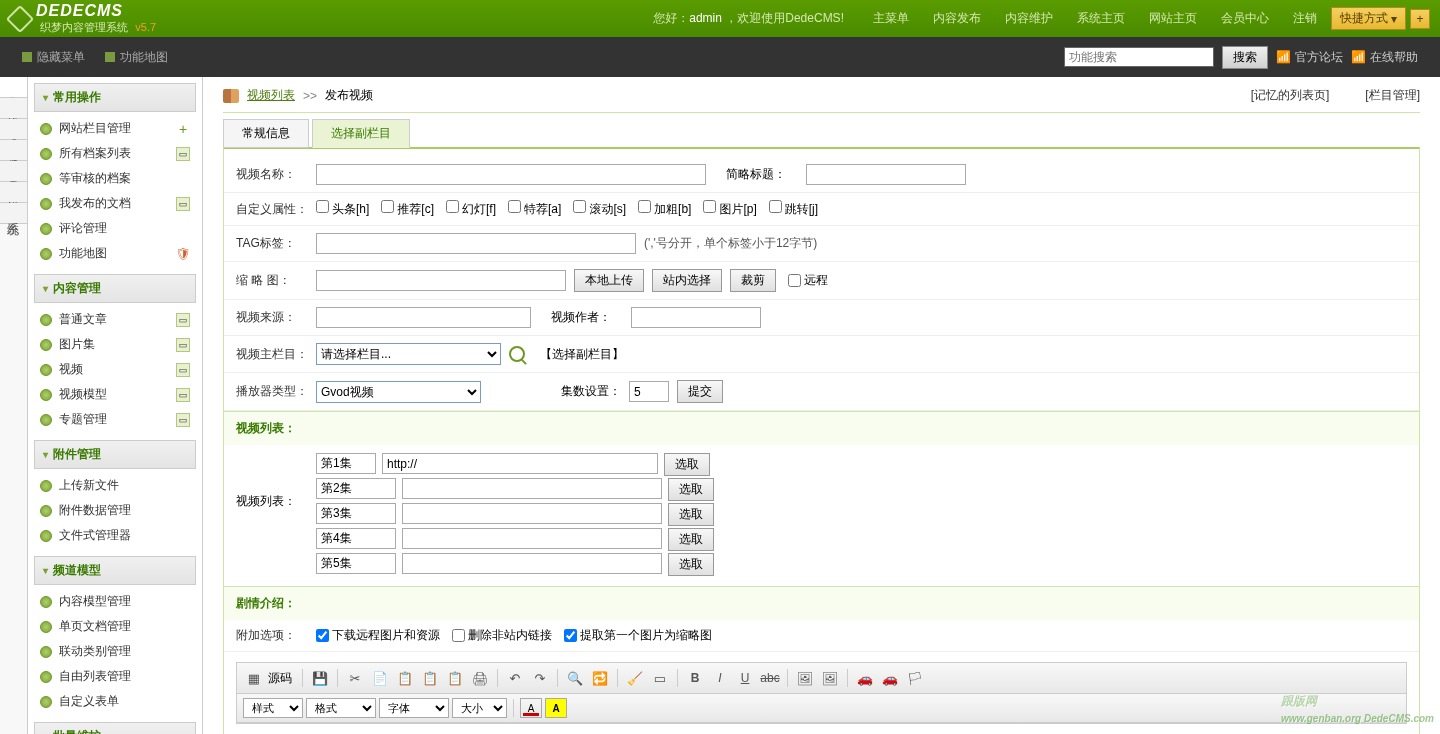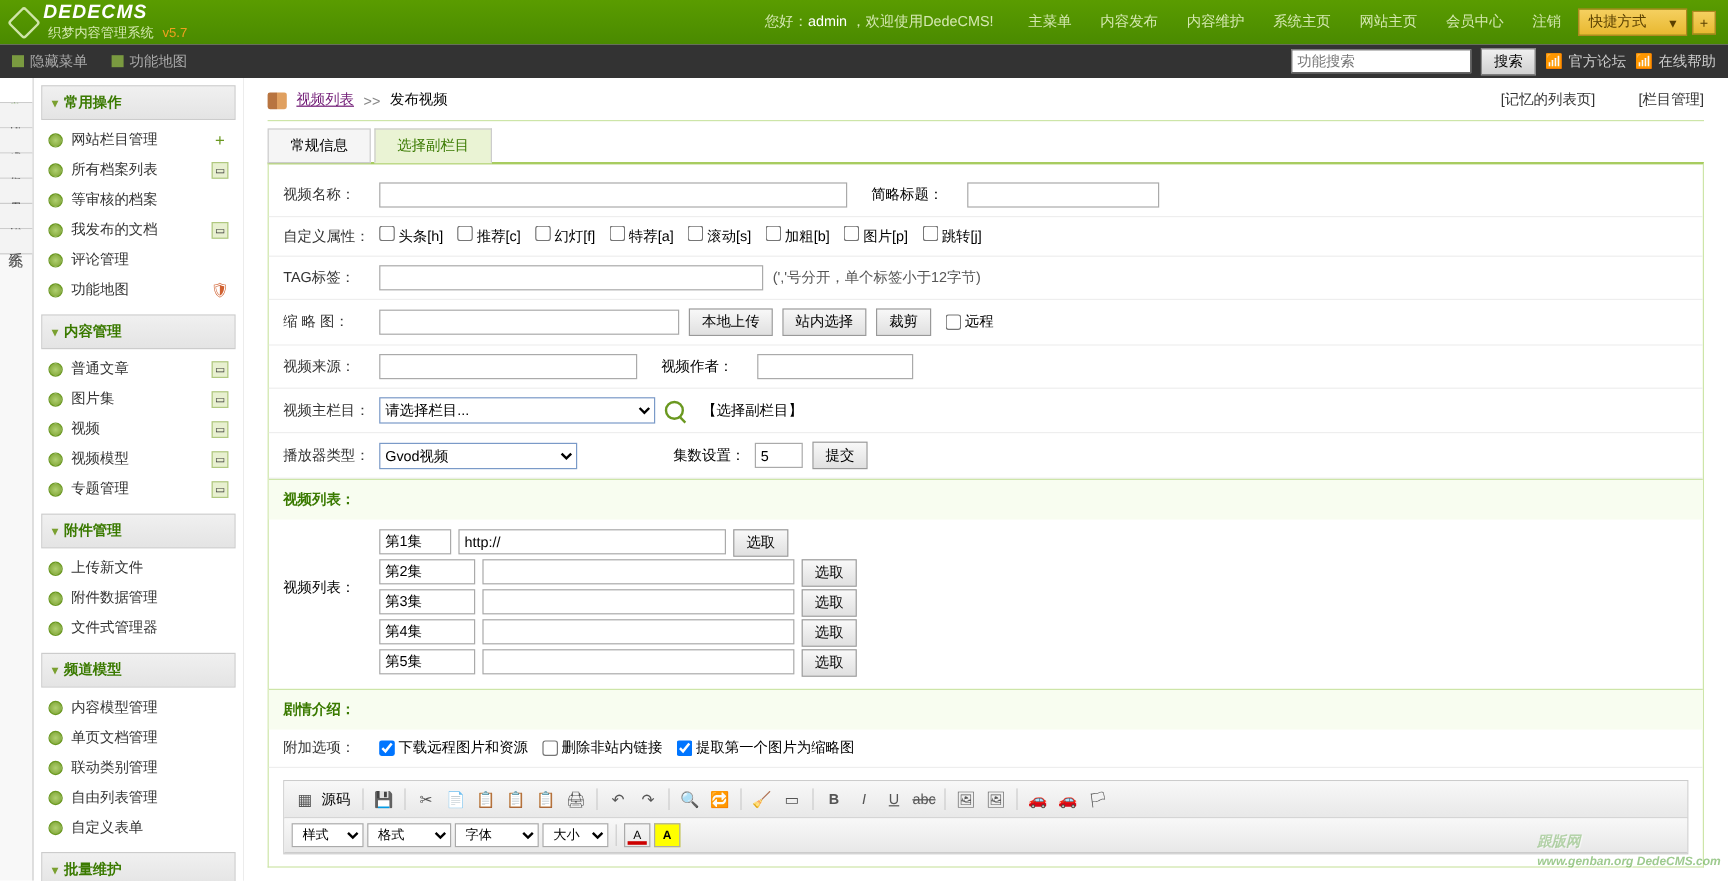--- a/index.html
+++ b/index.html
@@ -7,23 +7,23 @@
 .header{height:37px;background:linear-gradient(#5a9c00,#4a8a00);display:flex;align-items:center;padding:0 10px;color:#cfe5a8}
 .logo{display:flex;align-items:center;gap:6px}
 .logo-icon{width:20px;height:20px;border:2px solid #cfe5a8;border-radius:3px;transform:rotate(45deg)}
 .logo-text{font-size:16px;font-weight:bold;font-style:italic;letter-spacing:1px;color:#fff}
 .logo-sub{font-size:11px;color:#d5e8b0;margin-left:4px}
 .version{color:#f0a020;font-size:11px;margin-left:4px}
 .header-right{margin-left:auto;display:flex;align-items:center;gap:4px}
 .welcome{color:#d5e8b0;margin-right:15px}
 .welcome .admin{color:#fff}
 .top-link{color:#d5e8b0;padding:0 10px;text-decoration:none;cursor:pointer}
-.quick-btn{background:linear-gradient(#f5d060,#e8b830);border:1px solid #b08820;padding:2px 8px;color:#5a4000;cursor:pointer;display:flex;align-items:center;gap:19px}
+.quick-btn{background:linear-gradient(#f5d060,#e8b830);border:1px solid #b08820;padding:2px 8px;color:#5a4000;cursor:pointer;display:flex;align-items:center;gap:3px}
 .plus-btn{background:linear-gradient(#f5d060,#e8b830);border:1px solid #b08820;width:20px;height:20px;color:#5a4000;cursor:pointer}
-.subbar{height:28px;background:#333;display:flex;align-items:center;padding:0 10px;color:#999}
+.subbar{height:40px;background:#333;display:flex;align-items:center;padding:0 22px;color:#999}
 .subbar-left{display:flex;gap:20px}
 .subbar-item{display:flex;align-items:center;gap:5px;cursor:pointer;color:#aaa}
 .sq-icon{width:10px;height:10px;background:#7a9a40;display:inline-block}
 .subbar-right{margin-left:auto;display:flex;align-items:center;gap:8px}
 .search-input{width:150px;height:20px;border:1px solid #666;background:#fff;padding:0 4px}
 .search-btn{background:linear-gradient(#f0f0f0,#d0d0d0);border:1px solid #888;padding:2px 10px;cursor:pointer}
 .help-link{color:#ccc;display:flex;align-items:center;gap:4px;cursor:pointer}
 .signal{color:#e89030}
 .container{display:flex;height:calc(100vh - 65px)}
 .vtabs{width:28px;background:#f8f8f8;border-right:1px solid #ccc;display:flex;flex-direction:column}
@@ -36,21 +36,21 @@
 .menu-items{padding:4px 0}
 .menu-item{display:flex;align-items:center;padding:4px 6px;cursor:pointer;color:#333}
 .menu-item::before{content:"";width:10px;height:10px;border:1px solid #6a9820;border-radius:50%;background:radial-gradient(#b0d070,#7aa030);margin-right:7px;flex-shrink:0}
 .menu-item .tail{margin-left:auto;width:14px;height:14px;display:flex;align-items:center;justify-content:center}
 .tail.plus{color:#6a9820;font-size:14px}
 .tail.doc{background:#e8f0d0;border:1px solid #b0c880;font-size:9px}
 .tail.shield{color:#d06030}
 .main{flex:1;padding:10px 20px;overflow-y:auto;background:#fff}
 .breadcrumb{display:flex;align-items:center;gap:8px;padding-bottom:8px;border-bottom:1px solid #cde5a8}
 .book-icon{width:16px;height:14px;background:linear-gradient(90deg,#b87440 50%,#e0a060 50%);border-radius:2px}
-.bc-link{color:#701a75;text-decoration:underline;cursor:pointer}
+.bc-link{color:#4d7c0f;text-decoration:underline;cursor:pointer}
 .bc-arrow{color:#888}
 .bc-right{margin-left:auto;display:flex;gap:36px}
 .tabs{display:flex;margin-top:6px}
 .tab{padding:5px 18px;border:1px solid #ccc;background:#f5f5f5;cursor:pointer;margin-right:3px}
 .tab.active{background:#eaf3d4;color:#3a7a00;border-bottom-color:#eaf3d4}
 .form-area{border:1px solid #cde5a8;border-top:2px solid #a8cc60;margin-top:-1px;padding:8px 0 0}
 .form-row{display:flex;align-items:center;padding:7px 12px;border-bottom:1px solid #eee}
 .form-label{width:80px;color:#333;flex-shrink:0}
 .txt-input{border:1px solid #aaa;height:21px;padding:0 4px;background:#fff}
 .chk{margin:0 3px 0 12px}
@@ -276,39 +276,39 @@
           <span>远程</span>
       </div>
       <div class="form-row">
         <span class="form-label">视频来源：</span>
         <input class="txt-input" style="width: 215px;">
         <span style="margin-left:20px">视频作者：</span>
         <input class="txt-input" style="width: 130px; margin-left: 20px;">
       </div>
       <div class="form-row">
         <span class="form-label">视频主栏目：</span>
-        <select class="sel" style="width:230px"><option>请选择栏目...</option></select>
+        <select class="sel" style="width:185px"><option>请选择栏目...</option></select>
         <span class="search-ico"></span>
         <span style="margin-left:15px;cursor:pointer">【选择副栏目】</span>
       </div>
       <div class="form-row">
         <span class="form-label">播放器类型：</span>
         <select class="sel" style="width:165px"><option>Gvod视频</option></select>
         <span style="margin-left:80px">集数设置：</span>
         <input class="txt-input" style="width: 40px; margin-left: 8px;" value="5">
         <button class="btn">提交</button>
       </div>
 
       <div class="section-title">视频列表：</div>
       <div class="video-table">
         <span class="vt-label">视频列表：</span>
         <div class="vt-rows" id="vtrows">
             <div class="vt-row">
               <input value="第1集" style="width: 60px;">
-              <input value="http://" style="width: 223px;">
+              <input value="http://" style="width: 276px;">
               <button class="btn" style="margin-left: 0px;">选取</button>
             </div>
             <div class="vt-row">
               <input value="第2集" style="width: 80px;">
               <input style="width: 260px;">
               <button class="btn" style="margin-left: 0px;">选取</button>
             </div>
             <div class="vt-row">
               <input value="第3集" style="width: 80px;">
               <input style="width: 260px;">

